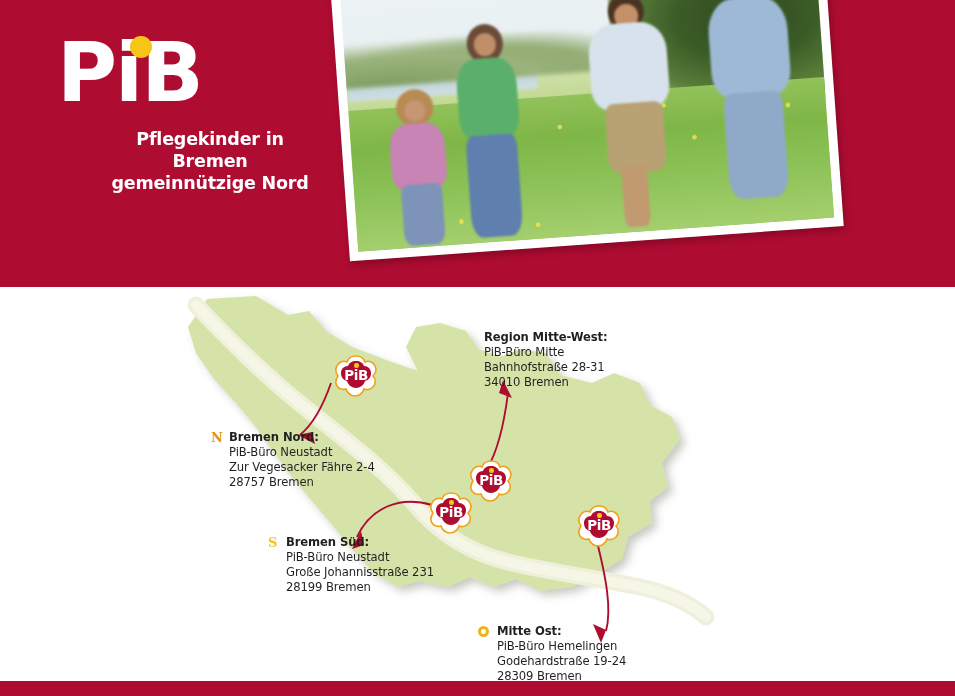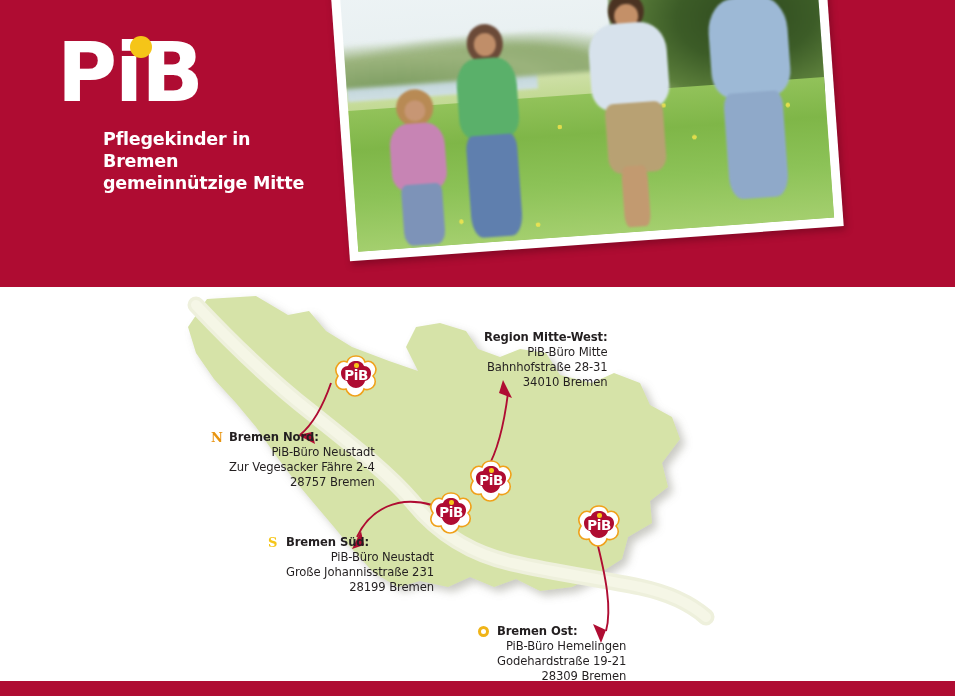--- a/index.html
+++ b/index.html
@@ -38,20 +38,21 @@
   }
   .logo-tagline {
     margin-top: 8px;
     padding-left: 46px;
     font-family: "DejaVu Sans", sans-serif;
     font-weight: 700;
     font-size: 17.5px;
     line-height: 22px;
     color: #ffffff;
     letter-spacing: -0.2px;
+    text-align: center;
   }
 
   
   .photo-frame {
     position: absolute;
     left: 339px; top: -46px;
     width: 495px; height: 290px;
     background: #ffffff;
     padding: 9px;
     transform: rotate(-4.1deg);
@@ -154,21 +155,21 @@
   
   .reg {
     position: absolute;
     font-family: "DejaVu Sans", sans-serif;
     color: #231f20;
     white-space: nowrap;
   }
   .reg .title {
     font-weight: 700; font-size: 11.6px; line-height: 15px; letter-spacing:-0.1px;
   }
-  .reg .line { font-weight: 400; font-size: 11.6px; line-height: 15px; letter-spacing:-0.1px;text-align:right; }
+  .reg .line { font-weight: 400; font-size: 11.6px; line-height: 15px; letter-spacing:-0.1px; }
   .reg-marker {
     position:absolute; left: -18px; top: 0px;
     font-family:"DejaVu Serif", serif; font-weight:700; font-size: 13px; line-height:15px;
   }
   .ring {
     position:absolute; left:-19px; top: 2px;
     width: 11px; height: 11px; border-radius:50%;
     border: 3.2px solid #f0b418;
   }
 
@@ -182,21 +183,21 @@
 
   <div class="header-band">
 
     <div class="logo-block">
       <div class="logo-mark">
         <span>PiB</span>
         <span class="logo-dot"></span>
       </div>
       <div class="logo-tagline">
         <div>Pflegekinder in Bremen</div>
-        <div>gemeinnützige Mitte</div>
+        <div>gemeinnützige Nord</div>
       </div>
     </div>
 
     <div class="photo-frame">
       <div class="photo">
         <div class="ph-water"></div>
         <div class="ph-treeline-far"></div>
         <div class="ph-trees-right"></div>
         <div class="ph-grass"></div>
         <div class="figs-wrap">
@@ -351,20 +352,20 @@
   <div class="reg" style="left:286px; top:535px;">
     <span class="reg-marker" style="color:#f5c518;">S</span>
     <div class="title">Bremen Süd:</div>
     <div class="line">PiB-Büro Neustadt</div>
     <div class="line">Große Johannisstraße 231</div>
     <div class="line">28199 Bremen</div>
   </div>
 
   <div class="reg" style="left:497px; top:624px;">
     <span class="ring"></span>
-    <div class="title">Bremen Ost:</div>
+    <div class="title">Mitte Ost:</div>
     <div class="line">PiB-Büro Hemelingen</div>
-    <div class="line">Godehardstraße 19-21</div>
+    <div class="line">Godehardstraße 19-24</div>
     <div class="line">28309 Bremen</div>
   </div>
 
   <div class="bottom-bar"></div>
 </div>
 
 </body></html>

